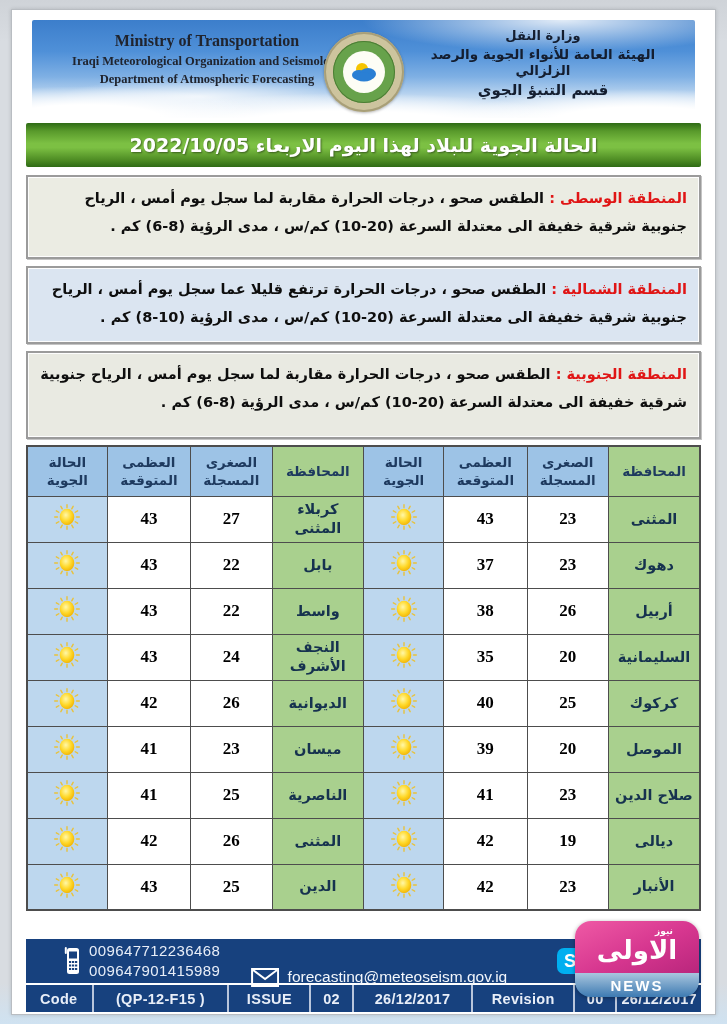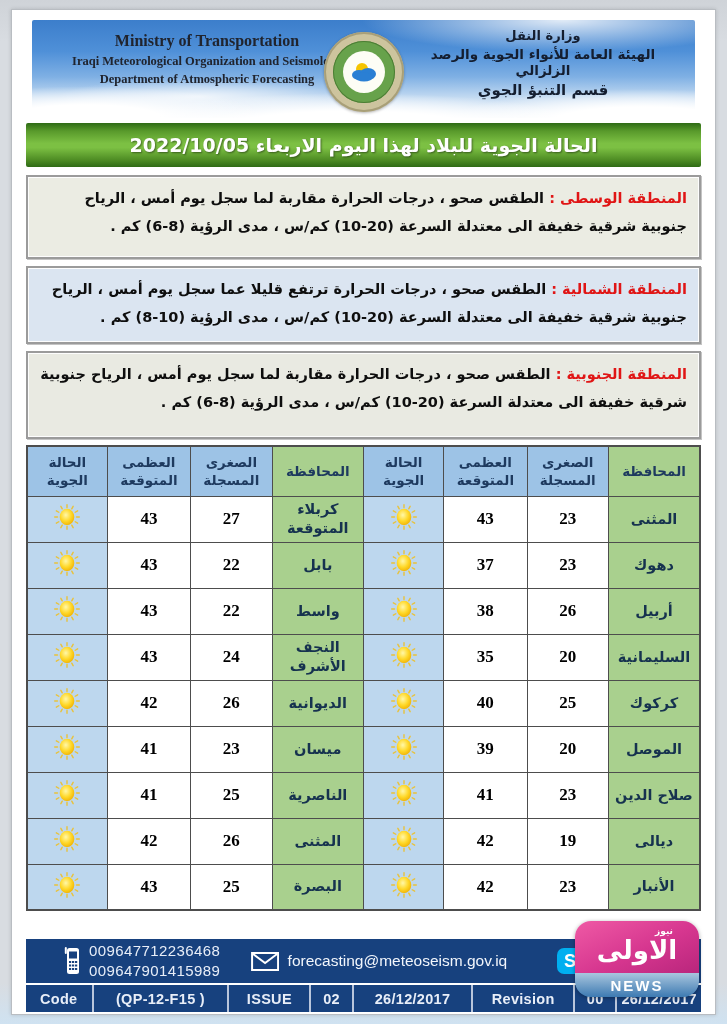--- a/index.html
+++ b/index.html
@@ -71,21 +71,21 @@
   table.wx td.gov { background:#a9d08e; color:#16324f; font-size:14.5px; font-weight:bold; line-height:1.3; padding:0 2px; }
   table.wx td.num { background:#fff; color:#000; font-family:"Liberation Serif",serif; font-size:17px; font-weight:bold; }
   table.wx td.cond { background:#bdd7ee; }
   col.c-gov { width:13.6%; } col.c-min { width:12.1%; } col.c-max { width:12.4%; } col.c-cond { width:11.9%; }
   
   .footer { position:relative; margin-top:28px; }
   .contact-bar { position:relative; height:44px; background:#17417e;
     display:flex; align-items:center; color:#fff; }
   .phone-group { display:flex; align-items:center; gap:7px; margin-left:38px; }
   .phones { font-family:"Liberation Sans",sans-serif; font-size:15px; line-height:1.35; letter-spacing:.4px; color:#e8eef8; }
-  .email-group { position:absolute; left:50%; top:0; height:100%; transform:translateX(-44%);
+  .email-group { position:absolute; left:50%; top:16px; height:100%; transform:translateX(-44%);
     display:flex; align-items:center; gap:9px; }
   .email-group .email-text { direction:ltr; font-family:"Liberation Sans",sans-serif;
     font-size:15.5px; color:#f2f6fc; }
   .skype { position:absolute; right:118px; top:9px; width:26px; height:26px; border-radius:7px;
     background:#00aff0; color:#fff; font-weight:bold; font-size:18px;
     display:flex; align-items:center; justify-content:center; font-family:"Liberation Sans",sans-serif; }
   .code-bar { margin-top:2px; height:27px; background:#17417e; display:flex; direction:ltr;
     color:#e8eef8; font-family:"Liberation Sans",sans-serif; font-size:14.5px; font-weight:bold; letter-spacing:.3px; }
   .code-cell { display:flex; align-items:center; justify-content:center; border-left:2px solid #b9c6dc; padding:0 4px; }
   .code-cell:first-child { border-left:none; }
@@ -199,21 +199,21 @@
                 <line x1="4.8" y1="17.75" x2="2.35" y2="19.15"></line>
                 <line x1="3.5" y1="13" x2="0.7" y2="13"></line>
                 <line x1="4.8" y1="8.25" x2="2.35" y2="6.85"></line>
                 <line x1="8.25" y1="4.8" x2="6.85" y2="2.35"></line>
                 <line x1="13" y1="3.5" x2="13" y2="0.7"></line>
                 <line x1="17.75" y1="4.8" x2="19.15" y2="2.35"></line>
                 <line x1="21.2" y1="8.25" x2="23.65" y2="6.85"></line>
               </g>
               <ellipse cx="13" cy="13" rx="7.3" ry="8.2" fill="url(#sunGrad)"></ellipse>
             </svg></td>
-          <td class="gov">كربلاء المتوقعة</td>
+          <td class="gov">كربلاء المثنى</td>
           <td class="num">27</td>
           <td class="num">43</td>
           <td class="cond"><svg width="26" height="26" viewBox="0 0 26 26">
               <g stroke="#e9c23a" stroke-width="1.4" stroke-linecap="round">
                 <line x1="22.5" y1="13" x2="25.3" y2="13"></line>
                 <line x1="21.2" y1="17.75" x2="23.65" y2="19.15"></line>
                 <line x1="17.75" y1="21.2" x2="19.15" y2="23.65"></line>
                 <line x1="13" y1="22.5" x2="13" y2="25.3"></line>
                 <line x1="8.25" y1="21.2" x2="6.85" y2="23.65"></line>
                 <line x1="4.8" y1="17.75" x2="2.35" y2="19.15"></line>
@@ -535,21 +535,21 @@
                 <line x1="4.8" y1="17.75" x2="2.35" y2="19.15"></line>
                 <line x1="3.5" y1="13" x2="0.7" y2="13"></line>
                 <line x1="4.8" y1="8.25" x2="2.35" y2="6.85"></line>
                 <line x1="8.25" y1="4.8" x2="6.85" y2="2.35"></line>
                 <line x1="13" y1="3.5" x2="13" y2="0.7"></line>
                 <line x1="17.75" y1="4.8" x2="19.15" y2="2.35"></line>
                 <line x1="21.2" y1="8.25" x2="23.65" y2="6.85"></line>
               </g>
               <ellipse cx="13" cy="13" rx="7.3" ry="8.2" fill="url(#sunGrad)"></ellipse>
             </svg></td>
-          <td class="gov">البصرة</td>
+          <td class="gov">الدين</td>
           <td class="num">25</td>
           <td class="num">43</td>
           <td class="cond"><svg width="26" height="26" viewBox="0 0 26 26">
               <g stroke="#e9c23a" stroke-width="1.4" stroke-linecap="round">
                 <line x1="22.5" y1="13" x2="25.3" y2="13"></line>
                 <line x1="21.2" y1="17.75" x2="23.65" y2="19.15"></line>
                 <line x1="17.75" y1="21.2" x2="19.15" y2="23.65"></line>
                 <line x1="13" y1="22.5" x2="13" y2="25.3"></line>
                 <line x1="8.25" y1="21.2" x2="6.85" y2="23.65"></line>
                 <line x1="4.8" y1="17.75" x2="2.35" y2="19.15"></line>

